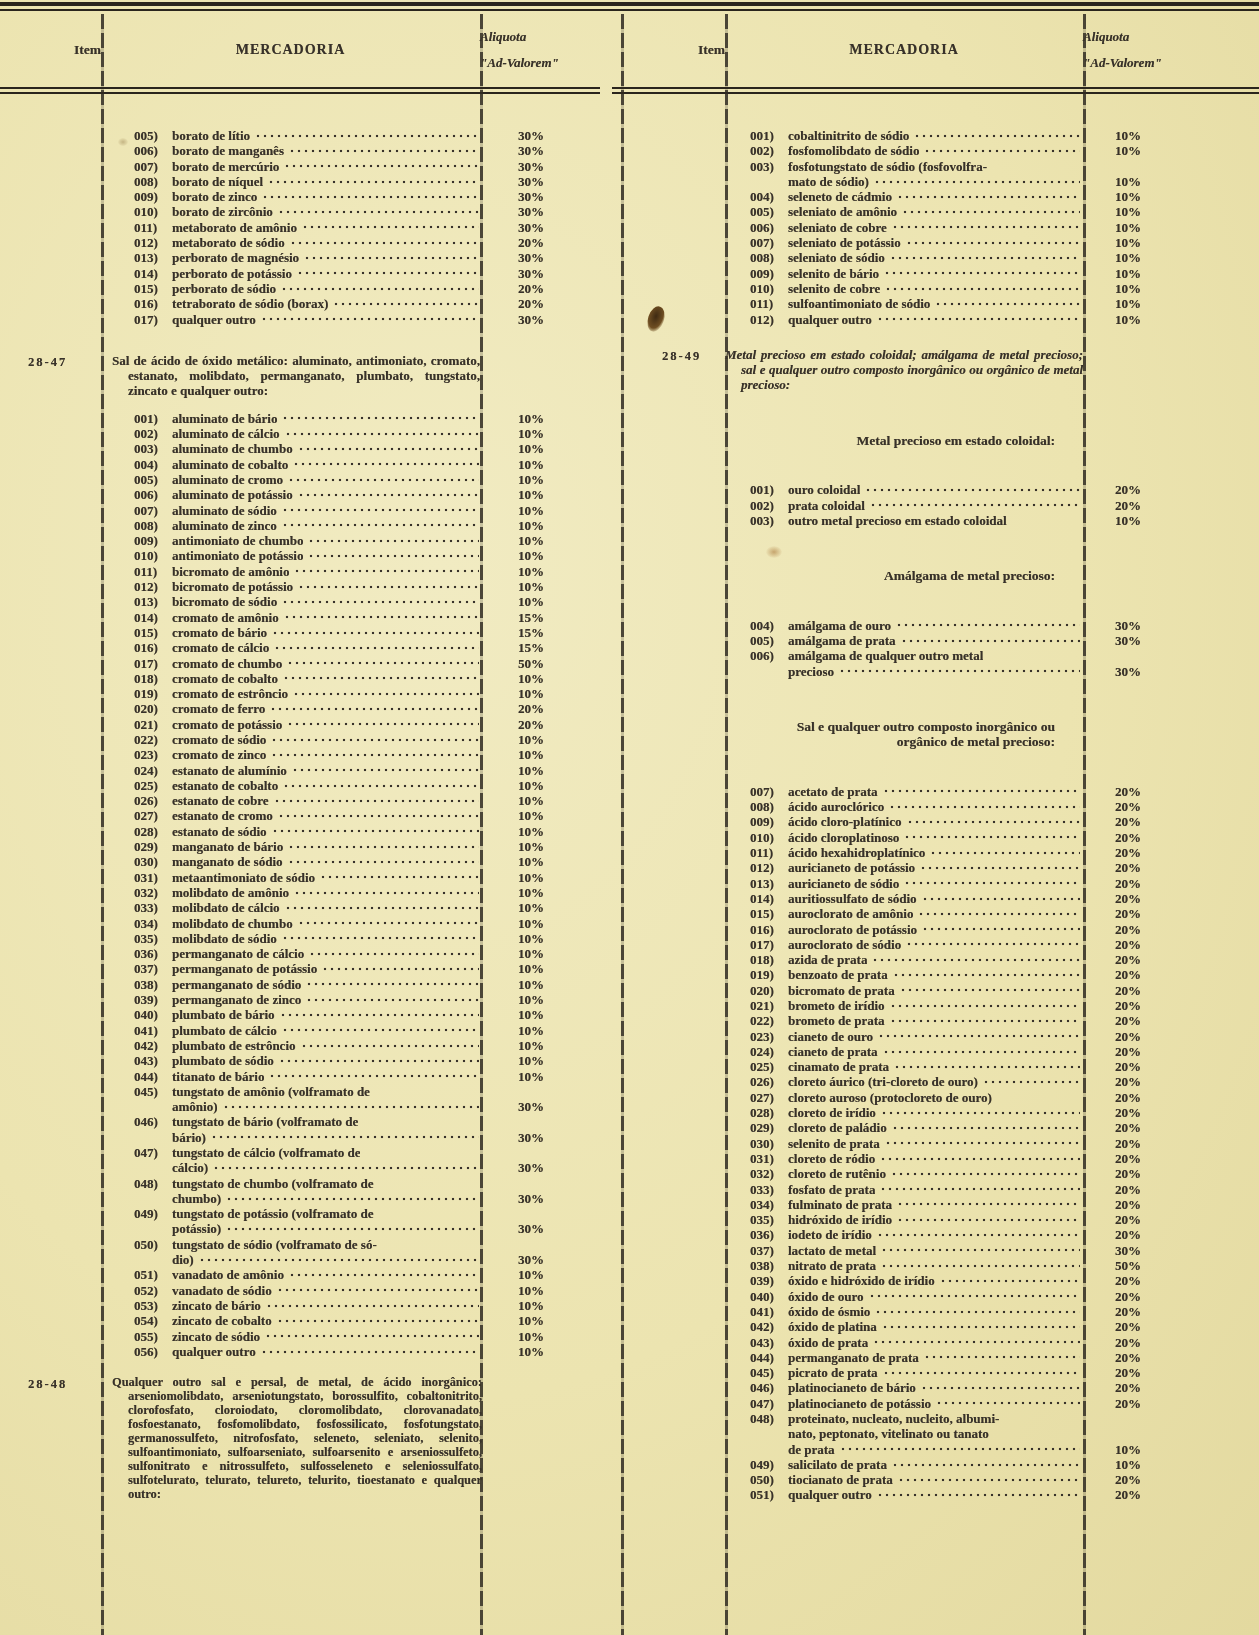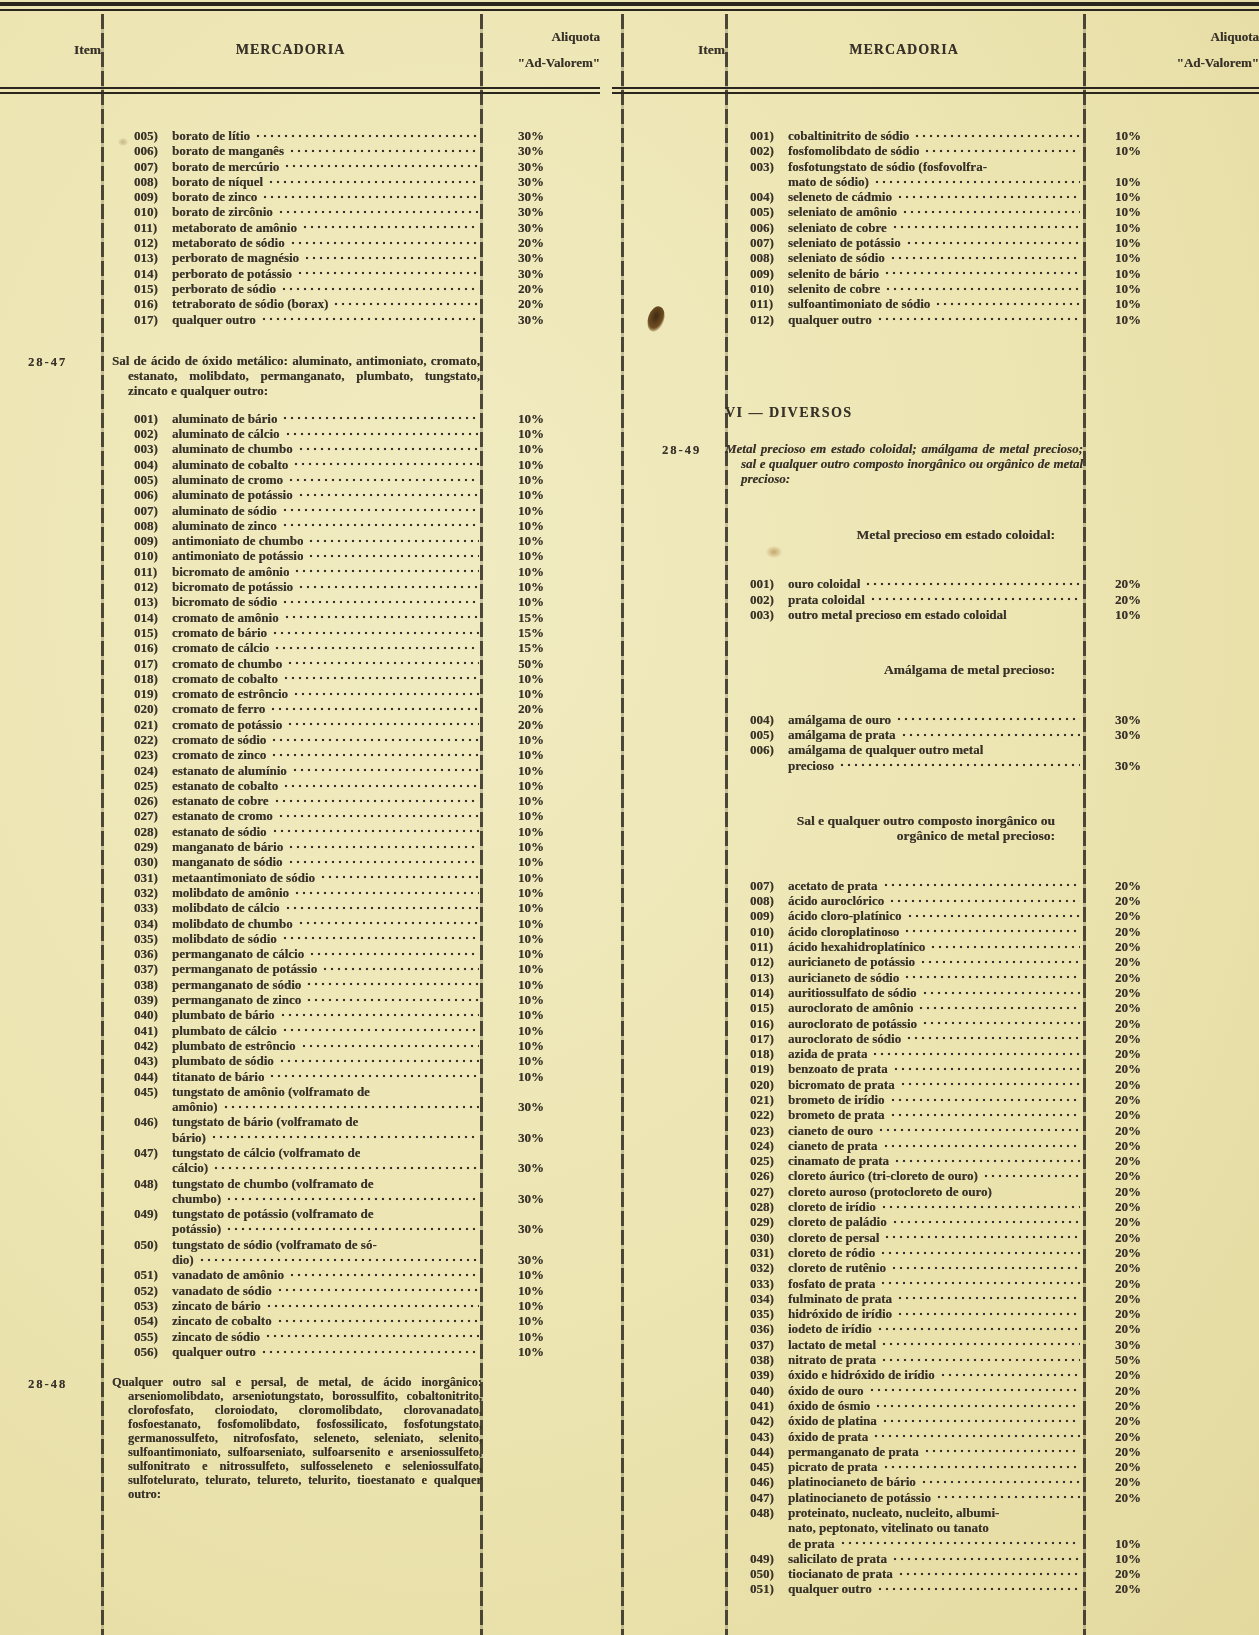--- a/index.html
+++ b/index.html
@@ -24,21 +24,21 @@
     opacity:.85;
   }
   .v1{left:101px;} .v2{left:480px;} .v3{left:621px;} .v4{left:725px;} .v5{left:1083px;}
   
   .thead{position:absolute;top:14px;height:72px;display:flex;align-items:center;}
   .thead.left{left:0;width:600px;}
   .thead.right{left:622px;width:637px;}
   .th-item{text-align:right;font-size:13.5px;}
   .thead.left .th-item{width:101px;} .thead.right .th-item{width:103px;}
   .th-merc{flex:1;text-align:center;font-size:14px;letter-spacing:1px;}
-  .th-aliq{text-align:right;font-size:13px;line-height:26px;}
+  .th-aliq{text-align:left;font-size:13px;line-height:26px;font-style:italic;}
   .thead.left .th-aliq{width:120px;} .thead.right .th-aliq{width:176px;}
   
   .col{position:absolute;top:100px;box-sizing:border-box;}
   .col-left{left:0;width:600px;padding-left:112px;}
   .col-right{left:622px;width:637px;padding-left:103px;}
   
   .blk-rows:first-child{margin-top:28px;}
   .col-left .blk-item{margin-top:26px;position:relative;}
   .col-left .blk-item:last-child{margin-top:16px;}
   .col-right .blk-item{margin-top:20px;position:relative;}
@@ -807,21 +807,20 @@
         </div>
         <div class="row">
           <div class="rline">
             <span class="num">012)</span>
             <span class="txt">qualquer outro</span>
             <span class="leader"></span>
             <span class="pct">10%</span>
           </div>
         </div>
       </div>
-      <div class="blk-section">VI — DIVERSOS</div>
       <div class="blk-item">
         <span class="item-no">28-49</span>
         <div class="para">Metal precioso em estado coloidal; amálgama de metal precioso; sal e qualquer outro composto inorgânico ou orgânico de metal precioso:</div>
       </div>
       <div class="blk-subhead">Metal precioso em estado coloidal:</div>
       <div class="blk-rows">
         <div class="row">
           <div class="rline">
             <span class="num">001)</span>
             <span class="txt">ouro coloidal</span>
@@ -1060,21 +1059,21 @@
           <div class="rline">
             <span class="num">029)</span>
             <span class="txt">cloreto de paládio</span>
             <span class="leader"></span>
             <span class="pct">20%</span>
           </div>
         </div>
         <div class="row">
           <div class="rline">
             <span class="num">030)</span>
-            <span class="txt">cloreto de persal</span>
+            <span class="txt">selenito de prata</span>
             <span class="leader"></span>
             <span class="pct">20%</span>
           </div>
         </div>
         <div class="row">
           <div class="rline">
             <span class="num">031)</span>
             <span class="txt">cloreto de ródio</span>
             <span class="leader"></span>
             <span class="pct">20%</span>

